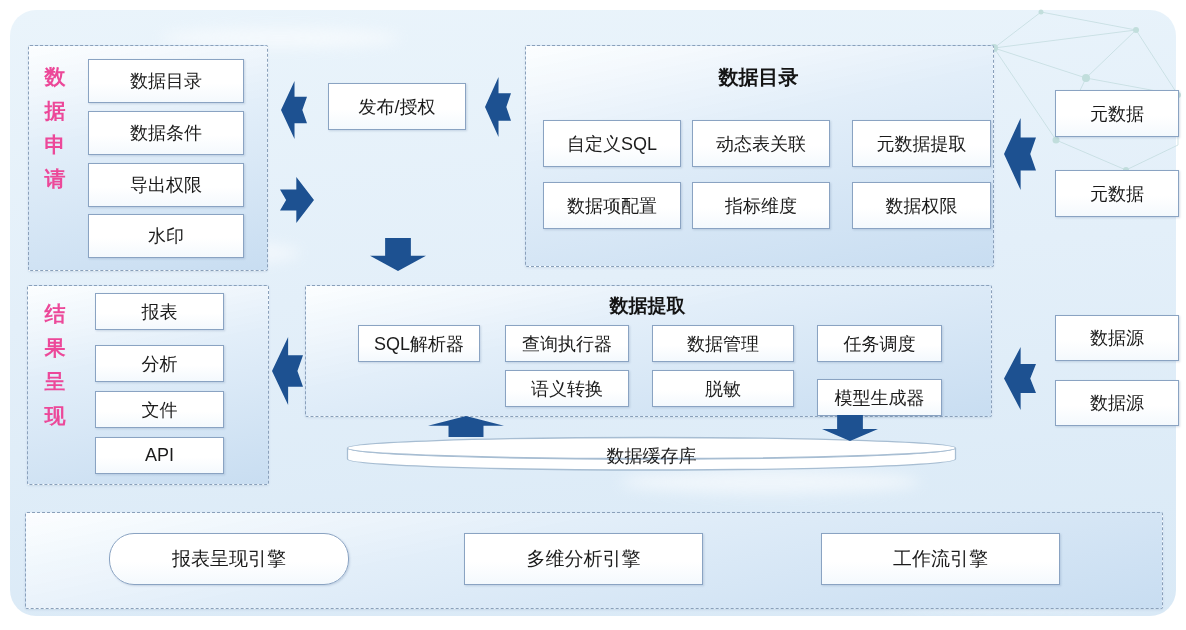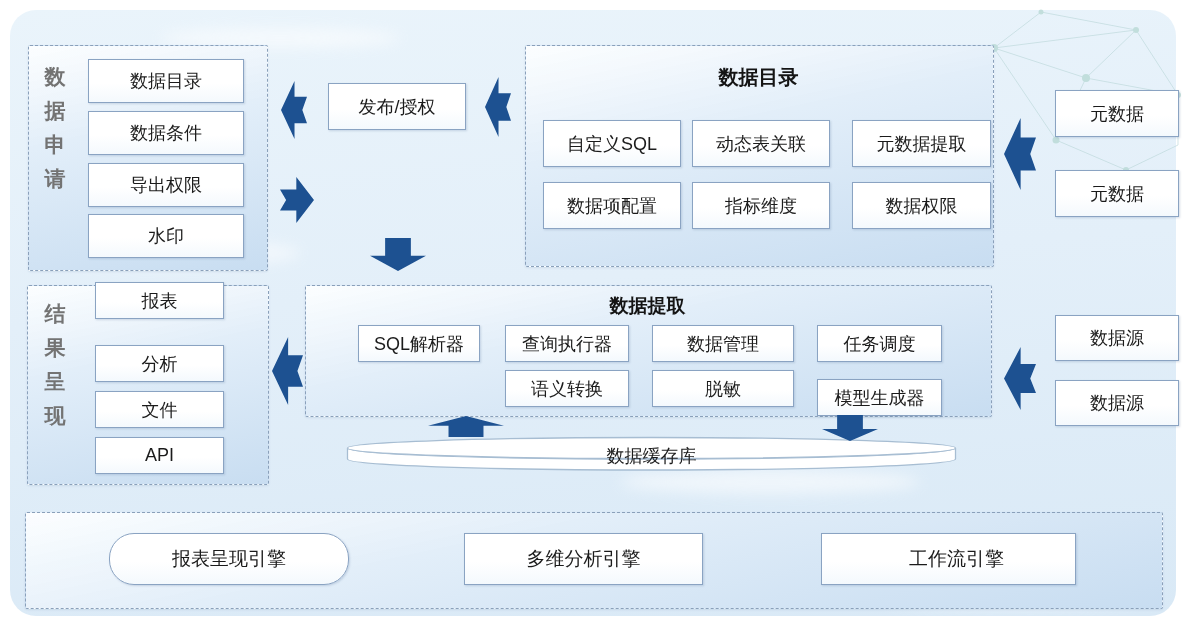--- a/index.html
+++ b/index.html
@@ -19,21 +19,21 @@
   
   .wbox{position:absolute;display:flex;align-items:center;justify-content:center;
     background:linear-gradient(180deg,#ffffff 55%,#f4f9fd 100%);
     border:1px solid #8aa3c2;color:#1b1b1b;font-size:18px;font-weight:500;
     box-shadow:1px 1px 2px rgba(90,120,160,.25);white-space:nowrap;}
   .wbox.big{font-size:19px;}
 
   
   .ptitle{position:absolute;text-align:center;font-size:20px;font-weight:600;color:#141414;}
   .vtitle{position:absolute;width:26px;font-size:21px;line-height:34px;font-weight:600;
-    color:#737373;word-break:break-all;text-align:center;}
+    color:#ec4899;word-break:break-all;text-align:center;}
 
   
   .arrow{position:absolute;background:#1d5191;}
   .ar-left {clip-path:polygon(0 50%,52% 0,52% 27%,100% 27%,82% 50%,100% 73%,52% 73%,52% 100%);}
   .ar-right{clip-path:polygon(100% 50%,48% 0,48% 27%,0 27%,18% 50%,0 73%,48% 73%,48% 100%);}
   .ar-down {clip-path:polygon(50% 100%,0 54%,27% 54%,27% 0,73% 0,73% 54%,100% 54%);}
   .ar-up   {clip-path:polygon(50% 0,100% 46%,73% 46%,73% 100%,27% 100%,27% 46%,0 46%);}
 
   
   .cyl{position:absolute;}
@@ -71,21 +71,21 @@
 
   <div class="panel" style="left:28px;top:45px;width:238px;height:224px;"></div>
   <div class="vtitle" style="left:42px;top:60px;">数据申请</div>
   <div class="wbox" style="left:88px;top:59px;width:154px;height:42px;">数据目录</div>
   <div class="wbox" style="left:88px;top:111px;width:154px;height:42px;">数据条件</div>
   <div class="wbox" style="left:88px;top:163px;width:154px;height:42px;">导出权限</div>
   <div class="wbox" style="left:88px;top:214px;width:154px;height:42px;">水印</div>
 
   <div class="panel" style="left:27px;top:285px;width:240px;height:198px;"></div>
   <div class="vtitle" style="left:42px;top:297px;">结果呈现</div>
-  <div class="wbox" style="left:95px;top:282px;width:127px;height:35px;">报表</div>
+  <div class="wbox" style="left:95px;top:293px;width:127px;height:35px;">报表</div>
   <div class="wbox" style="left:95px;top:345px;width:127px;height:35px;">分析</div>
   <div class="wbox" style="left:95px;top:391px;width:127px;height:35px;">文件</div>
   <div class="wbox" style="left:95px;top:437px;width:127px;height:35px;">API</div>
 
   <div class="wbox" style="left:328px;top:83px;width:136px;height:45px;">发布/授权</div>
 
   <div class="panel" style="left:525px;top:45px;width:467px;height:220px;"></div>
   <div class="ptitle" style="left:525px;top:64px;width:467px;">数据目录</div>
   <div class="wbox" style="left:543px;top:120px;width:136px;height:45px;">自定义SQL</div>
   <div class="wbox" style="left:692px;top:120px;width:136px;height:45px;">动态表关联</div>
@@ -114,21 +114,21 @@
     <svg width="613" height="40" viewBox="0 0 613 40">
       <path d="M2.5,13 L2.5,24 A304,11 0 0 0 610.5,24 L610.5,13 A304,11 0 0 1 2.5,13 Z" fill="#ffffff" stroke="#a7bdd2" stroke-width="1.3"></path>
       <ellipse cx="306.5" cy="13" rx="304" ry="10.5" fill="#ffffff" stroke="#a7bdd2" stroke-width="1.3"></ellipse>
     </svg>
     <div class="cyl-label">数据缓存库</div>
   </div>
 
   <div class="panel" style="left:25px;top:512px;width:1136px;height:95px;"></div>
   <div class="wbox big" style="left:109px;top:533px;width:238px;height:50px;border-radius:25px;">报表呈现引擎</div>
   <div class="wbox big" style="left:464px;top:533px;width:237px;height:50px;">多维分析引擎</div>
-  <div class="wbox big" style="left:821px;top:533px;width:237px;height:50px;padding-left:16px;">工作流引擎</div>
+  <div class="wbox big" style="left:821px;top:533px;width:237px;height:50px;">工作流引擎</div>
 
   <div class="arrow ar-left" style="left:281px;top:81px;width:26px;height:58px;"></div>
   <div class="arrow ar-left" style="left:485px;top:77px;width:26px;height:60px;"></div>
   <div class="arrow ar-right" style="left:280px;top:177px;width:34px;height:46px;"></div>
   <div class="arrow ar-down" style="left:370px;top:238px;width:56px;height:33px;"></div>
   <div class="arrow ar-left" style="left:272px;top:337px;width:31px;height:68px;"></div>
   <div class="arrow ar-left" style="left:1004px;top:118px;width:32px;height:72px;"></div>
   <div class="arrow ar-left" style="left:1004px;top:347px;width:32px;height:63px;"></div>
   <div class="arrow ar-up" style="left:428px;top:416px;width:76px;height:21px;"></div>
   <div class="arrow ar-down" style="left:822px;top:415px;width:56px;height:26px;"></div>

